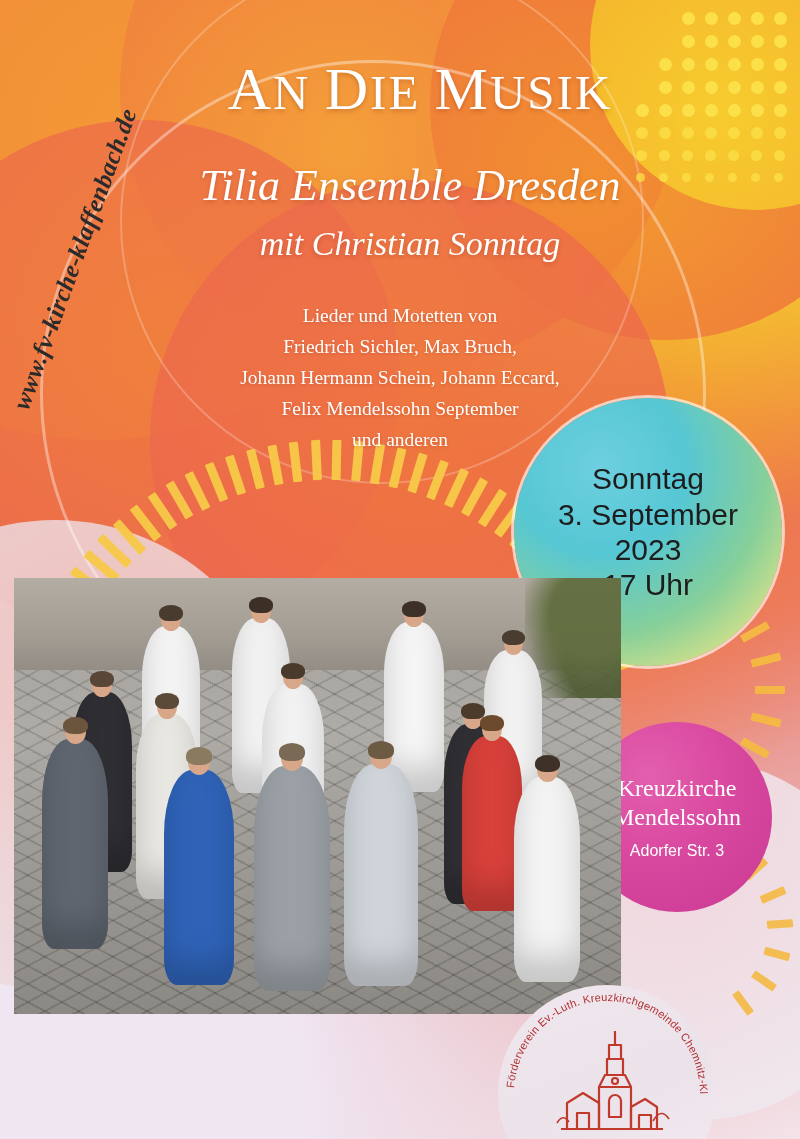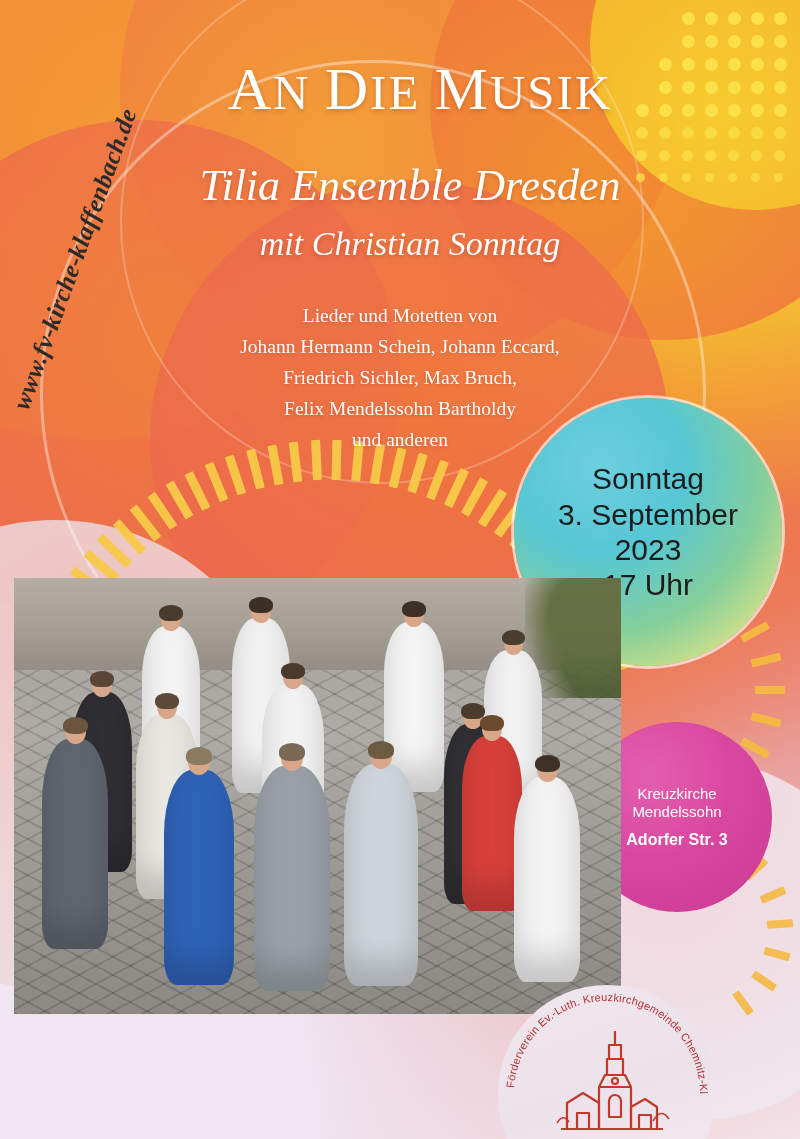--- a/index.html
+++ b/index.html
@@ -161,22 +161,22 @@
     border-radius: 50%;
     background: radial-gradient(circle at 35% 28%, #e35fae 0%, #d9489f 45%, #c93a93 100%);
     display: flex;
     flex-direction: column;
     align-items: center;
     justify-content: center;
     color: #ffffff;
     text-align: center;
     font-family: "Liberation Sans", sans-serif;
   }
-  .vc-1 { font-size: 15px; line-height: 1.22; }
-  .vc-2 { font-size: 16px; margin-top: 10px; font-weight: bold; }
+  .vc-1 { font-size: 24px; line-height: 1.22; font-family: Liberation Serif, serif; }
+  .vc-2 { font-size: 16px; margin-top: 10px; }
 
   
   .photo {
     position: absolute;
     left: 14px; top: 578px;
     width: 607px; height: 436px;
     overflow: hidden;
     background: #8d8a86;
     border: 0;
   }
@@ -373,23 +373,23 @@
 
   <div class="title">
     <span class="cap">A</span><span>N </span><span class="cap">D</span><span>IE </span><span class="cap">M</span><span>USIK</span>
   </div>
 
   <div class="subtitle">Tilia Ensemble Dresden</div>
   <div class="subtitle2">mit Christian Sonntag</div>
 
   <div class="program">
     <div>Lieder und Motetten von</div>
+    <div>Friedrich Sichler, Max Bruch,</div>
     <div>Johann Hermann Schein, Johann Eccard,</div>
-    <div>Friedrich Sichler, Max Bruch,</div>
-    <div>Felix Mendelssohn Bartholdy</div>
+    <div>Felix Mendelssohn September</div>
     <div>und anderen</div>
   </div>
 
   <div class="date-circle">
     <div class="dc-1">Sonntag</div>
     <div class="dc-2">3. September</div>
     <div class="dc-3">2023</div>
     <div class="dc-4">17 Uhr</div>
   </div>
 

